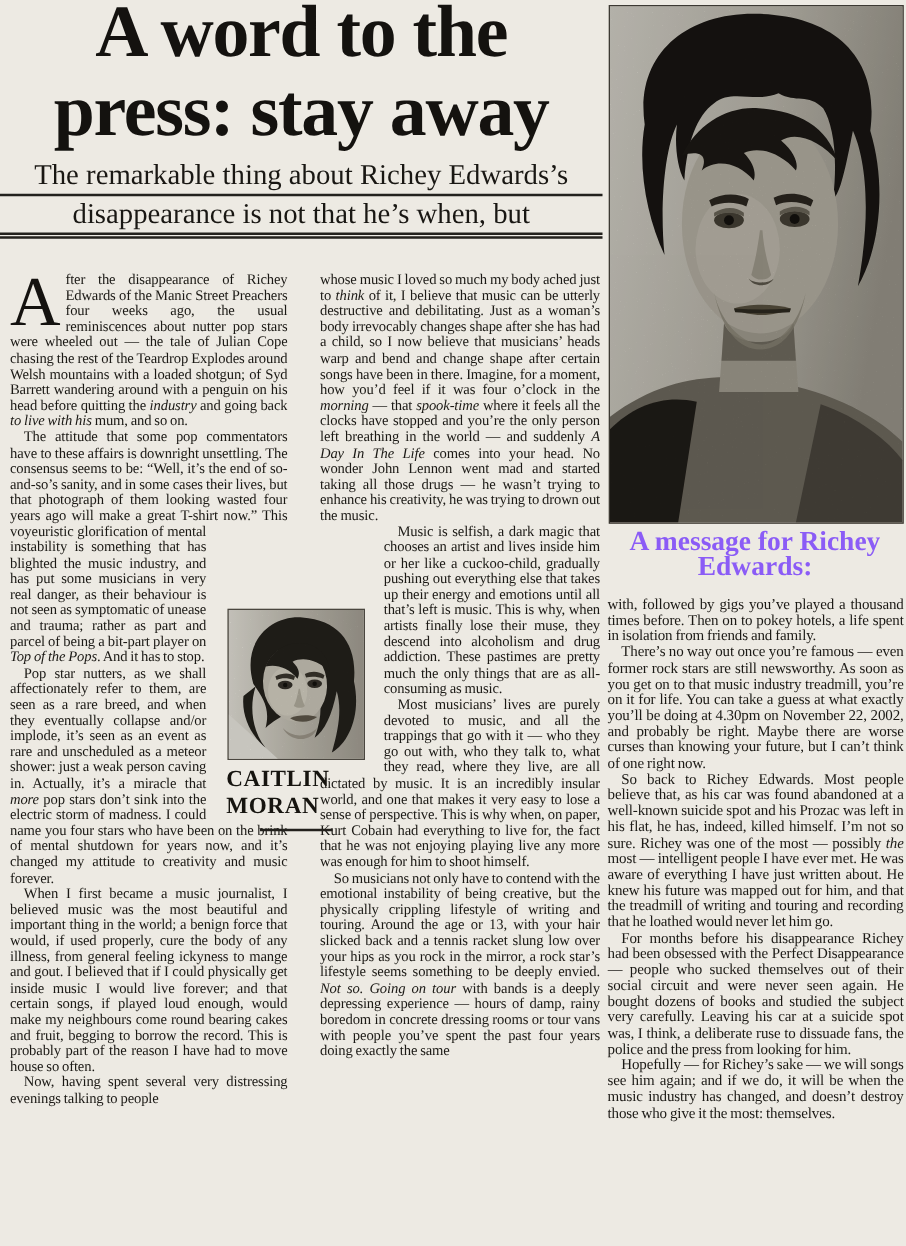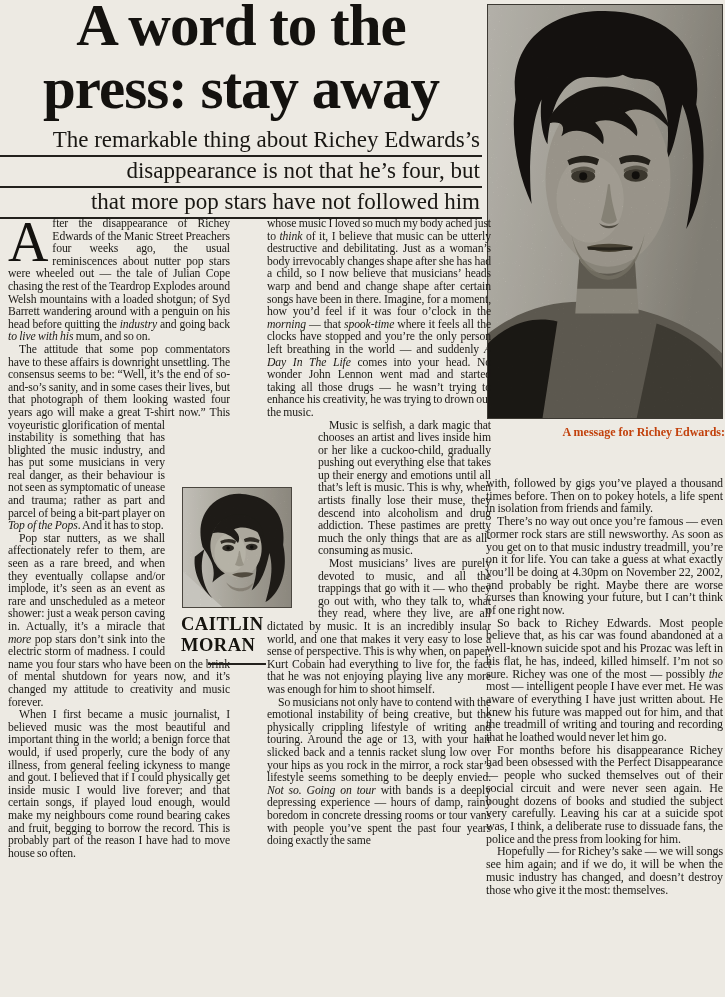--- a/index.html
+++ b/index.html
@@ -6,33 +6,33 @@
   .page{
     position:relative;width:725px;height:997px;overflow:hidden;
     background:#edeae3;color:#1b1915;
     font-family:"Liberation Serif", serif;
   }
   
   .headline{position:absolute;left:0;top:-6px;width:482px;text-align:center;
     font-weight:700;font-size:59px;line-height:63px;letter-spacing:-1px;color:#14120f;}
   .headline .hl-line{white-space:nowrap;}
   .standfirst{position:absolute;left:0;top:126px;width:482px;}
-  .sf-line{font-size:23px;line-height:25px;text-align:right;padding:1px 2px 2px;color:#191713;}
+  .sf-line{font-size:23px;line-height:25px;text-align:center;padding:1px 2px 2px;color:#191713;}
   .sf-rule{height:2px;background:#23211d;margin:1px 0 0;}
   
   .photo-main{position:absolute;left:487px;top:4px;width:236px;height:415px;border:1px solid #3c3933;box-sizing:border-box;background:#b7b3a9;}
   .photo-main svg{display:block;width:100%;height:100%;}
-  .photo-caption{position:absolute;left:483px;top:423px;width:242px;text-align:right;
-    font-weight:700;font-size:12px;line-height:19.5px;color:#c2410c;}
+  .photo-caption{position:absolute;left:483px;top:423px;width:242px;text-align:center;
+    font-weight:700;font-size:22px;line-height:19.5px;color:#8b5cf6;}
   
   .col{position:absolute;text-align:justify;overflow:hidden;
     font-size:11.7px;line-height:12.6px;letter-spacing:-0.1px;word-spacing:-0.5px;
     hyphens:auto;-webkit-hyphens:auto;}
   .col1{left:8px;top:218px;width:222px;height:779px;}
-  .col2{left:267px;top:218px;width:224px;height:779px;}
+  .col2{left:256px;top:218px;width:224px;height:779px;}
   .col3{left:486px;top:477px;width:237px;height:520px;font-size:12px;line-height:12.7px;}
   .col p{margin:0;}
   .col p.indent{text-indent:11px;}
   .dropcap{float:left;font-size:56px;line-height:45px;padding:2px 4px 0 0;color:#14120f;}
   .spacer-right{float:right;width:65px;height:230px;}
   .spacer-left{float:left;width:51px;height:195px;}
   
   .inset{position:absolute;left:181px;top:487px;width:112px;}
   .inset-photo{width:110px;height:121px;border:1px solid #4a463f;box-sizing:border-box;background:#c6c2b8;margin:0 auto;}
   .inset-photo svg{display:block;width:100%;height:100%;}
@@ -45,23 +45,22 @@
 <div class="page">
 
   <div class="headline">
     <div class="hl-line">A word to the</div>
     <div class="hl-line">press: stay away</div>
   </div>
 
   <div class="standfirst">
     <div class="sf-line">The remarkable thing about Richey Edwards’s</div>
     <div class="sf-rule"></div>
-    <div class="sf-line">disappearance is not that he’s four, but</div>
+    <div class="sf-line">disappearance is not that he’s when, but</div>
     <div class="sf-rule"></div>
-    <div class="sf-line">that more pop stars have not followed him</div>
     <div class="sf-rule"></div>
   </div>
 
   <div class="photo-main">
     <svg viewBox="0 0 236 415" preserveAspectRatio="none">
       <defs>
         <filter id="g1" x="0" y="0" width="100%" height="100%">
           <feTurbulence type="fractalNoise" baseFrequency="0.85" numOctaves="2" stitchTiles="stitch"></feTurbulence>
           <feColorMatrix type="matrix" values="0 0 0 0 0  0 0 0 0 0  0 0 0 0 0  0.9 0.9 0.9 0 0"></feColorMatrix>
         </filter>
@@ -109,20 +108,21 @@
   </div>
   <div class="photo-caption">
     <div>A message for Richey Edwards:</div>
   </div>
 
   <div class="col col1" lang="en">
       <p class=""><span class="dropcap">A</span>fter the disappearance of Richey Edwards of the Manic Street Preachers four weeks ago, the usual reminiscences about nutter pop stars were wheeled out — the tale of Julian Cope chasing the rest of the Teardrop Explodes around Welsh mountains with a loaded shotgun; of Syd Barrett wandering around with a penguin on his head before quitting the <i>industry</i> and going back <i>to live with his</i> mum, and so on.</p>
       <p class="indent">The attitude that some pop commentators have to these affairs is downright unsettling. The consensus seems to be: “Well, it’s the end of so-and-so’s sanity, and in some cases their lives, but that photograph of them looking wasted four years ago will make a great T-shirt now.” This voyeuristic glorification of <span class="spacer-right"></span>mental instability is something that has blighted the music industry, and has put some musicians in very real danger, as their behaviour is not seen as symptomatic of unease and trauma; rather as part and parcel of being a bit-part player on <i>Top of the Pops</i>. And it has to stop.</p>
       <p class="indent">Pop star nutters, as we shall affectionately refer to them, are seen as a rare breed, and when they eventually collapse and/or implode, it’s seen as an event as rare and unscheduled as a meteor shower: just a weak person caving in. Actually, it’s a miracle that <i>more</i> pop stars don’t sink into the electric storm of madness. I could name you four stars who have been on the brink of mental shutdown for years now, and it’s changed my attitude to creativity and music forever.</p>
       <p class="indent">When I first became a music journalist, I believed music was the most beautiful and important thing in the world; a benign force that would, if used properly, cure the body of any illness, from general feeling ickyness to mange and gout. I believed that if I could physically get inside music I would live forever; and that certain songs, if played loud enough, would make my neighbours come round bearing cakes and fruit, begging to borrow the record. This is probably part of the reason I have had to move house so often.</p>
+      <p class="indent">Now, having spent several very distressing evenings talking to people</p>
     </div>
   <div class="col col2" lang="en">
       <p class="">whose music I loved so much my body ached just to <i>think</i> of it, I believe that music can be utterly destructive and debilitating. Just as a woman’s body irrevocably changes shape after she has had a child, so I now believe that musicians’ heads warp and bend and change shape after certain songs have been in there. Imagine, for a moment, how you’d feel if it was four o’clock in the <i>morning</i> — that <i>spook-time</i> where it feels all the clocks have stopped and you’re the only person left breathing in the world — and suddenly <i>A Day In The Life</i> comes into your head. No wonder John Lennon went mad and started taking all those drugs — he wasn’t trying to enhance his creativity, he was trying to drown out the music.</p>
       <p class="indent">Music is selfish, a dark magic that <span class="spacer-left"></span>chooses an artist and lives inside him or her like a cuckoo-child, gradually pushing out everything else that takes up their energy and emotions until all that’s left is music. This is why, when artists finally lose their muse, they descend into alcoholism and drug addiction. These pastimes are pretty much the only things that are as all-consuming as music.</p>
       <p class="indent">Most musicians’ lives are purely devoted to music, and all the trappings that go with it — who they go out with, who they talk to, what they read, where they live, are all dictated by music. It is an incredibly insular world, and one that makes it very easy to lose a sense of perspective. This is why when, on paper, Kurt Cobain had everything to live for, the fact that he was not enjoying playing live any more was enough for him to shoot himself.</p>
       <p class="indent">So musicians not only have to contend with the emotional instability of being creative, but the physically crippling lifestyle of writing and touring. Around the age or 13, with your hair slicked back and a tennis racket slung low over your hips as you rock in the mirror, a rock star’s lifestyle seems something to be deeply envied. <i>Not so. Going on tour</i> with bands is a deeply depressing experience — hours of damp, rainy boredom in concrete dressing rooms or tour vans with people you’ve spent the past four years doing exactly the same</p>
     </div>
   <div class="col col3" lang="en">
       <p class="">with, followed by gigs you’ve played a thousand times before. Then on to pokey hotels, a life spent in isolation from friends and family.</p>
       <p class="indent">There’s no way out once you’re famous — even former rock stars are still newsworthy. As soon as you get on to that music industry treadmill, you’re on it for life. You can take a guess at what exactly you’ll be doing at 4.30pm on November 22, 2002, and probably be right. Maybe there are worse curses than knowing your future, but I can’t think of one right now.</p>

